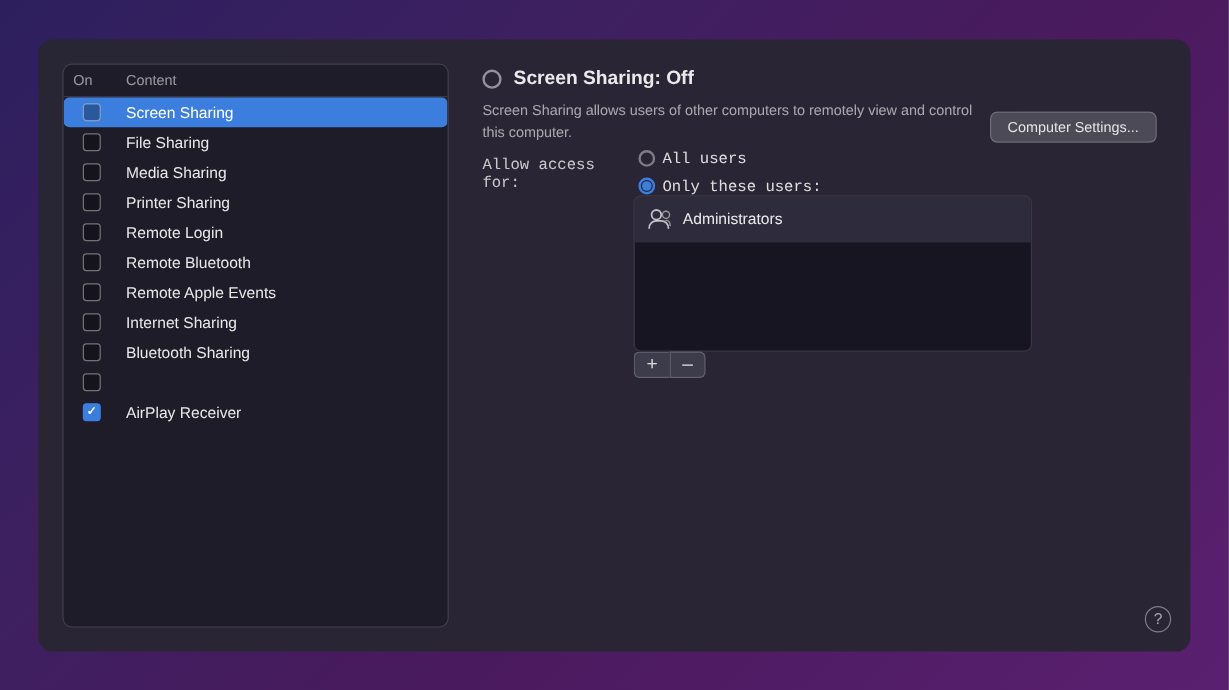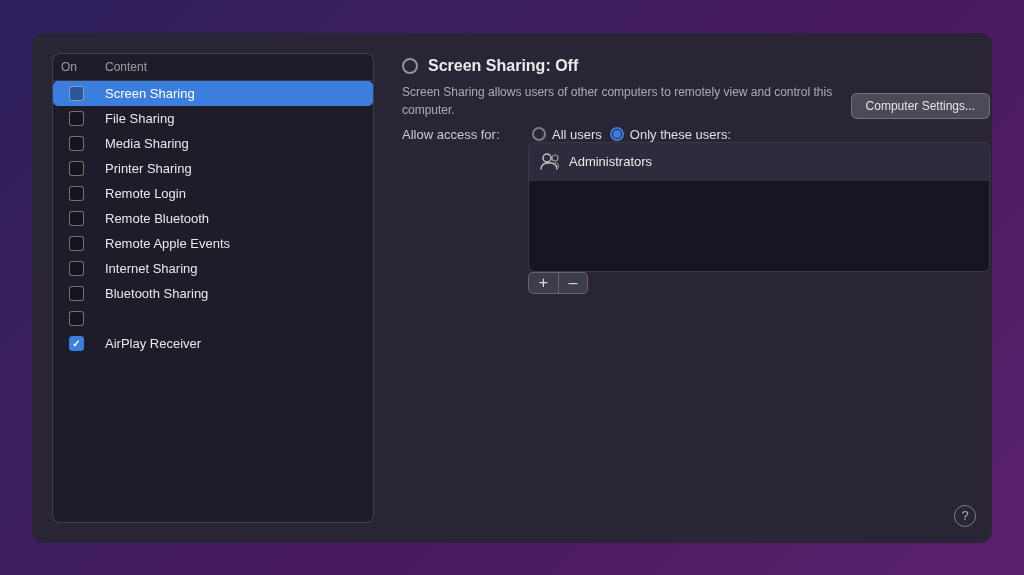--- a/index.html
+++ b/index.html
@@ -164,21 +164,21 @@
       cursor: pointer;
     }
     .radio-option span {
       font-size: 13px;
       color: rgba(255,255,255,0.85);
     }
     .users-list {
       background: rgba(20,18,30,0.8);
       border: 1px solid rgba(255,255,255,0.15);
       border-radius: 6px;
-      width: 462px;
+      width: 332px;
       min-height: 130px;
       margin-left: 126px;
       overflow: hidden;
     }
     .user-item {
       display: flex;
       align-items: center;
       gap: 8px;
       padding: 8px 10px;
       background: rgba(80,80,100,0.4);
@@ -322,23 +322,23 @@
         <div class="detail-header">
           <div class="radio-outer"></div>
           <span class="detail-title">Screen Sharing: Off</span>
         </div>
         <p class="detail-description">Screen Sharing allows users of other computers to remotely view and control
 this computer.</p>
       </div>
       <button class="computer-settings-btn">Computer Settings...</button>
     </div>
 
-    <div style="display:flex; align-items:flex-end; gap:0; margin-top:6px;">
+    <div style="display:flex; align-items:center; gap:0; margin-top:6px;font-family:Liberation Mono, monospace;">
       <span class="access-label-inline" style="font-size:13px;color:rgba(255,255,255,0.75);width:130px;flex-shrink:0;padding-top:2px;">Allow access for:</span>
-      <div style="display:flex;flex-direction:row;gap:8px;">
+      <div style="display:flex;flex-direction:column;gap:8px;">
         <div class="radio-option">
           <div class="radio-outer" style="width:14px;height:14px;border:2px solid rgba(255,255,255,0.4);border-radius:50%;flex-shrink:0;"></div>
           <span>All users</span>
         </div>
         <div class="radio-option">
           <div class="radio-outer selected" style="width:14px;height:14px;border:2px solid #3b7ede;border-radius:50%;flex-shrink:0;position:relative;"></div>
           <span>Only these users:</span>
         </div>
       </div>
     </div>

